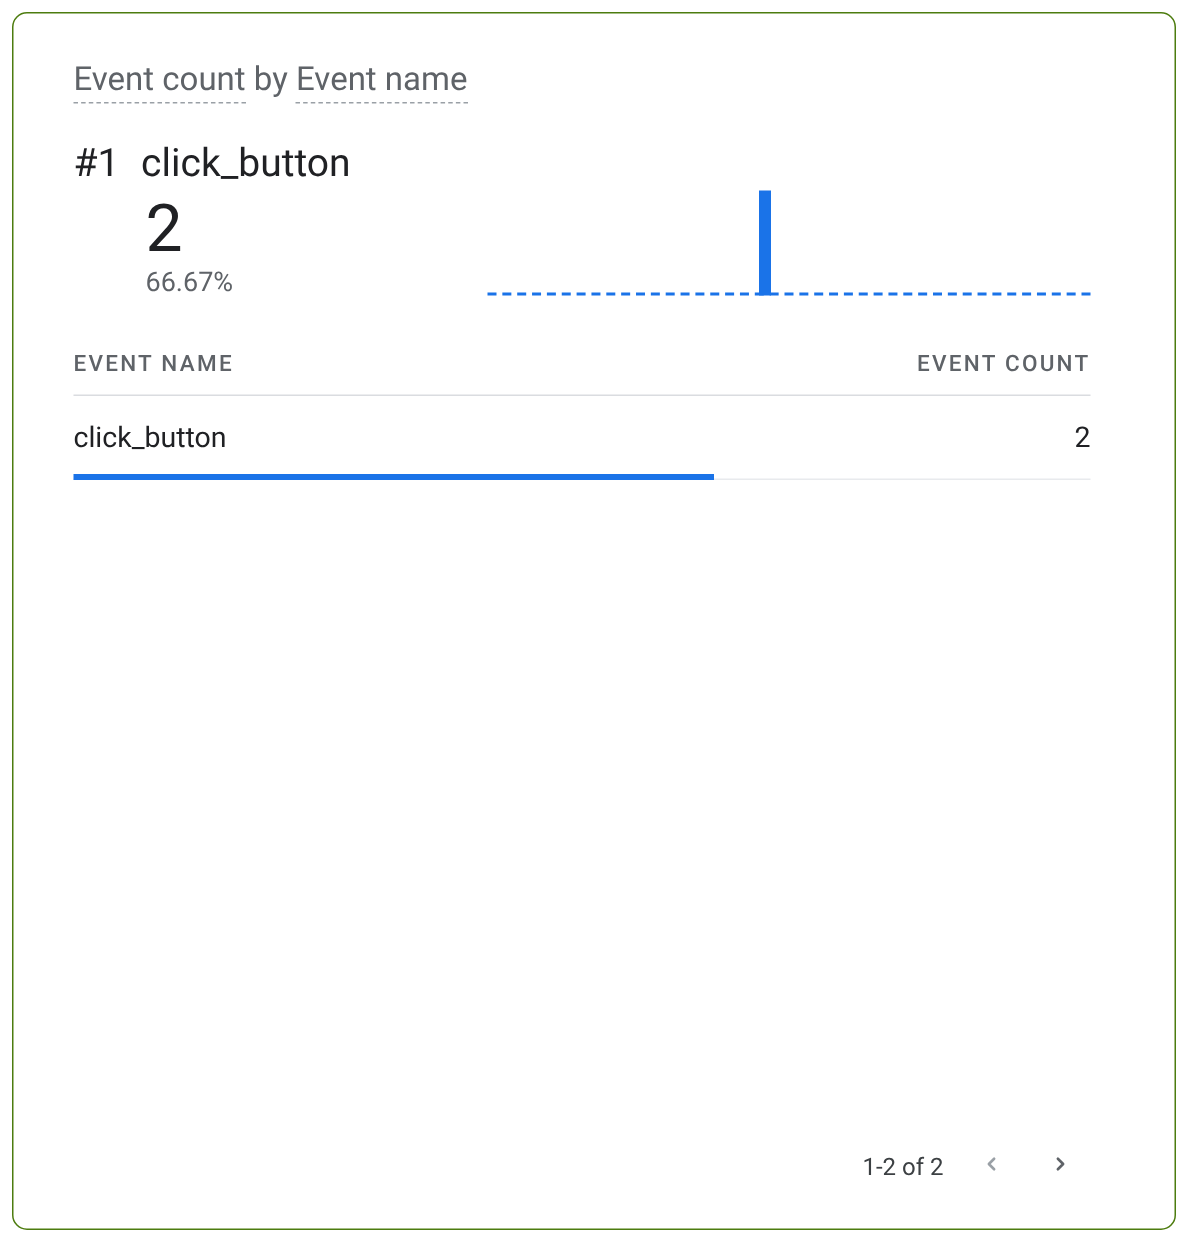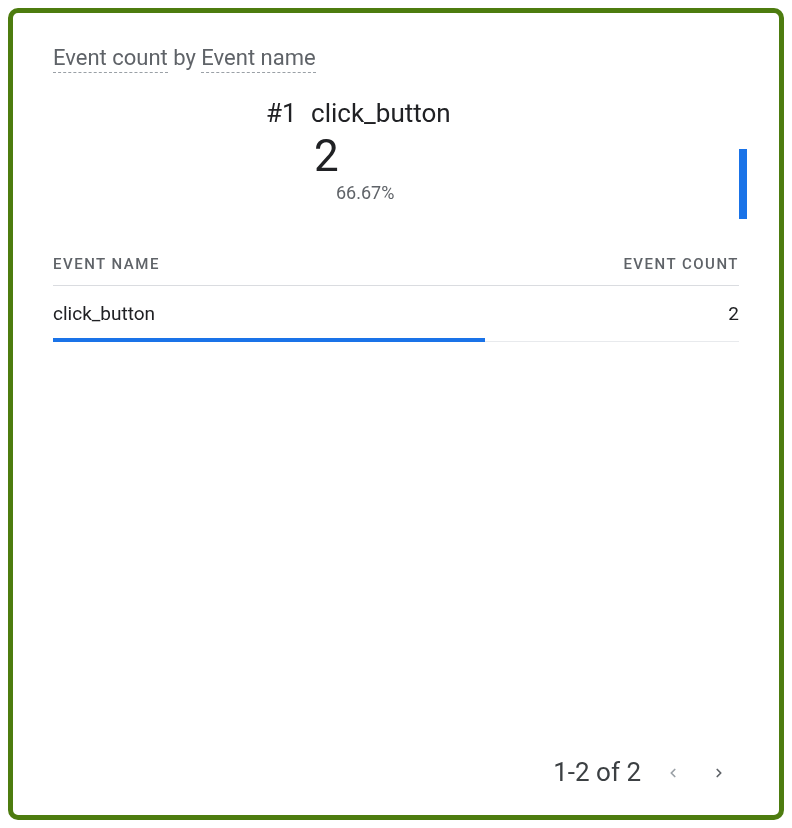--- a/index.html
+++ b/index.html
@@ -3,44 +3,43 @@
   <meta charset="utf-8">
   <style>
     * { box-sizing: border-box; margin: 0; padding: 0; }
     body {
       font-family: 'Google Sans', Roboto, 'Helvetica Neue', Arial, sans-serif;
       background: #fff;
       padding: 8px;
       width: 792px;
     }
     .card {
-      border: 5px solid #4d7c0f;
+      border: 1px solid #4d7c0f;
       border-radius: 10px;
-      padding: 32px 40px 28px 40px;
+      padding: 32px 56px 28px 40px;
       height: 812px;
       display: flex;
       flex-direction: column;
       position: relative;
     }
     .card-title {
       font-size: 22px;
       color: #5f6368;
       font-weight: 400;
       margin-bottom: 28px;
     }
     .card-title .dashed {
       border-bottom: 1px dashed #9aa0a6;
       padding-bottom: 2px;
     }
     .top-row {
       display: flex;
       align-items: center;
       gap: 16px;
       margin-bottom: 24px;
-      flex-direction: column;
     }
     .top-left {
       flex: 0 0 auto;
       min-width: 260px;
     }
     .rank-label {
       font-size: 26px;
       color: #202124;
       font-weight: 400;
       margin-bottom: 6px;
@@ -53,21 +52,21 @@
       font-size: 44px;
       color: #202124;
       font-weight: 400;
       line-height: 1;
       margin-left: 48px;
       margin-bottom: 4px;
     }
     .percent {
       font-size: 18px;
       color: #5f6368;
-      margin-left: 70px;
+      margin-left: 48px;
     }
     .sparkline-wrap {
       flex: 1;
       align-self: flex-end;
       height: 80px;
       position: relative;
       margin-bottom: 2px;
     }
     .sparkline-axis {
       position: absolute;
@@ -110,23 +109,23 @@
       position: absolute;
       left: 0;
       bottom: -1px;
       height: 4px;
       background: #1a73e8;
     }
     .spacer { flex: 1; }
     .pager {
       display: flex;
       justify-content: flex-end;
-      align-items: flex-start;
+      align-items: center;
       gap: 18px;
-      font-size: 26px;
+      font-size: 16px;
       color: #3c4043;
       padding-right: 6px;
     }
     .pager-btn {
       width: 28px;
       height: 28px;
       display: flex;
       align-items: center;
       justify-content: center;
       cursor: pointer;

